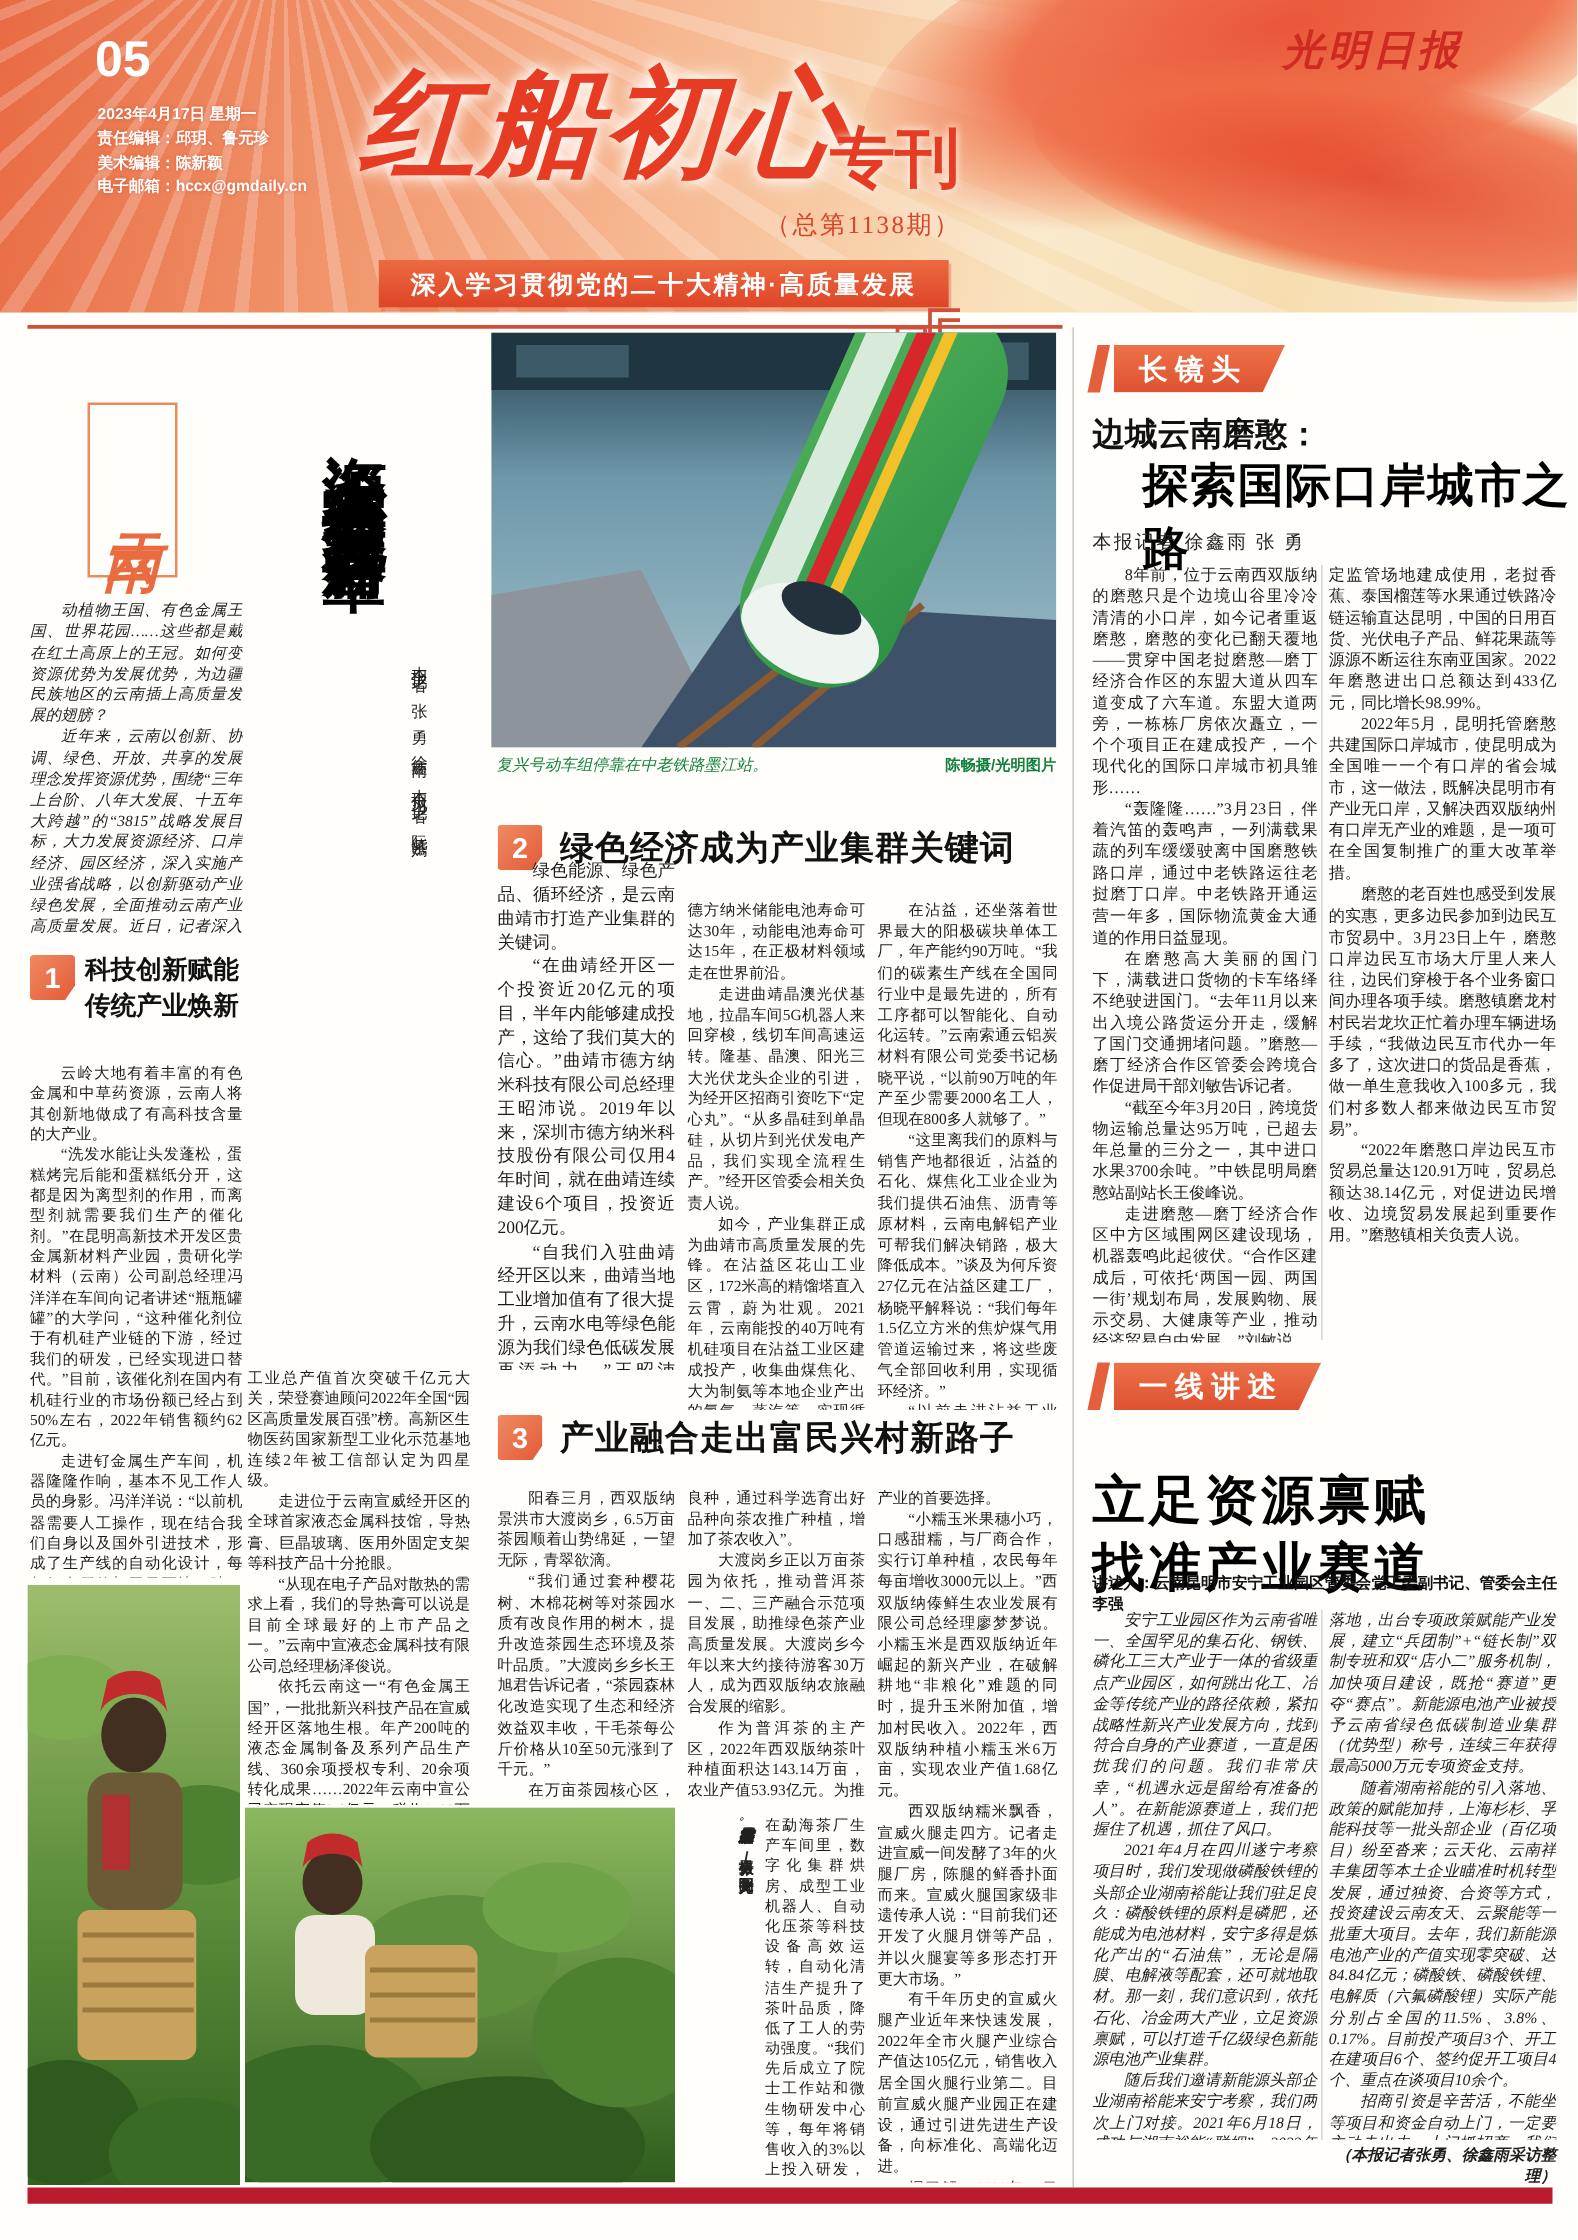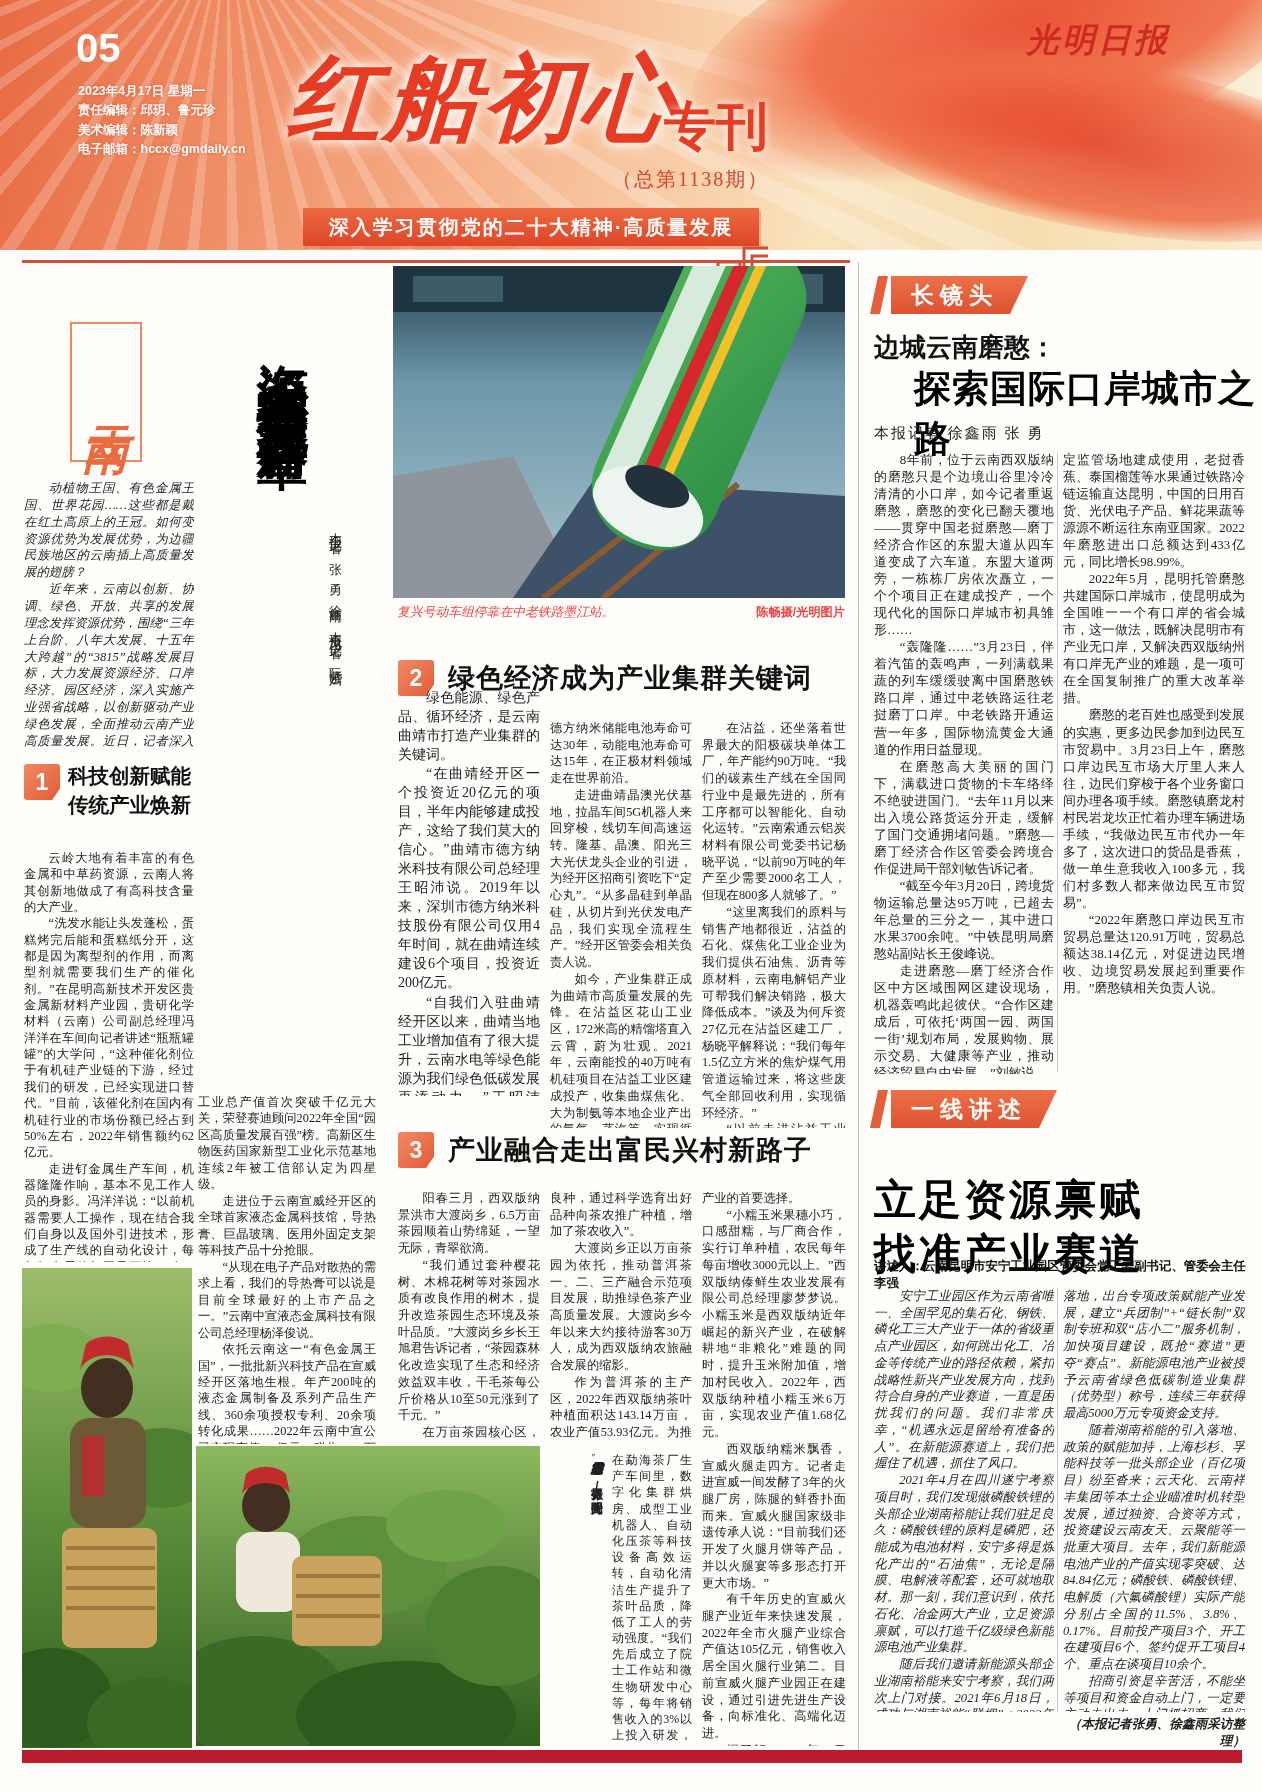--- a/index.html
+++ b/index.html
@@ -54,21 +54,21 @@
   .s1c2{left:198px;top:1094px;width:178px;height:350px;font-size:12.3px;line-height:1.34;}
   
   .photo{position:absolute;overflow:hidden;background:#cfd8cf;}
   .photoA{left:22px;top:1268px;width:170px;height:480px;}
   .photoB{left:196px;top:1446px;width:344px;height:300px;}
   .trainphoto{left:393px;top:266px;width:452px;height:332px;}
   .teacap{position:absolute;left:546px;top:1452px;width:60px;height:290px;writing-mode:vertical-rl;text-orientation:upright;
     font-size:12.5px;line-height:1.5;color:#222;}
   .teacap .credit{font:700 12px "Liberation Sans",sans-serif;writing-mode:vertical-rl;text-orientation:upright;}
   .traincap{position:absolute;left:397px;top:604px;width:448px;display:flex;justify-content:space-between;
-    font-size:12.8px;color:#ef4444;}
+    font-size:12.8px;color:#15803d;}
   .traincap .credit{font:700 12.2px "Liberation Sans",sans-serif;font-style:normal;}
   
   .sechead{position:absolute;display:flex;align-items:center;gap:14px;}
   .sechead .title{font:700 27px "Liberation Sans",sans-serif;color:#111;letter-spacing:1px;}
   .s2head{left:398px;top:660px;}
   .s3head{left:398px;top:1132px;}
   .s2c0{left:398px;top:688px;width:142px;height:408px;font-size:14px;line-height:1.36;}
   .s2c1{left:550px;top:720px;width:142px;height:408px;font-size:12.3px;line-height:1.36;}
   .s2c2{left:702px;top:720px;width:144px;height:408px;font-size:12.3px;line-height:1.36;}
   .s3c0{left:398px;top:1190px;width:142px;height:252px;font-size:12.3px;line-height:1.36;}

